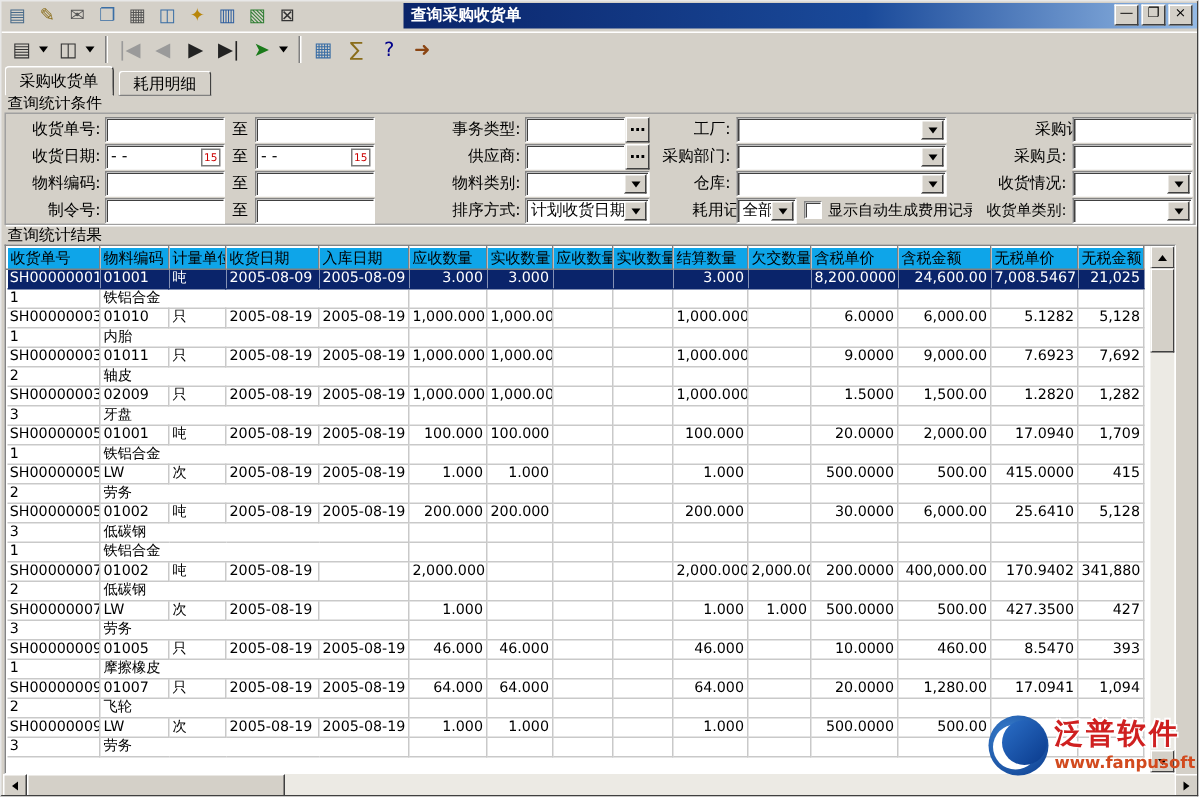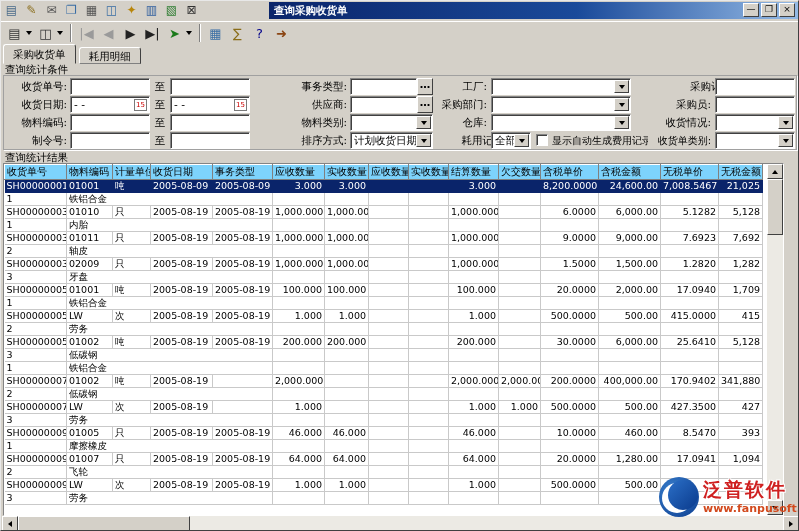--- a/index.html
+++ b/index.html
@@ -56,21 +56,21 @@
              border:1px solid #7a7a7a; font-size:7px; line-height:10px; text-align:center; color:#c00; }
   .checkbox { position:absolute; width:12px; height:12px; background:#fff; border:1px solid;
               border-color:#848484 #fff #fff #848484; box-shadow:inset 1px 1px 0 #404040; }
   .cbtext { position:absolute; height:17px; line-height:17px; white-space:nowrap; overflow:hidden; }
 
   
   .results-label { position:absolute; left:4px; top:150px; height:12px; line-height:12px; }
   .grid-wrap { position:absolute; left:2px; top:162px; width:781px; height:353px; background:#fff;
                border:1px solid; border-color:#848484 #fff #fff #848484; overflow:hidden; }
   .grid-table { border-collapse:collapse; table-layout:fixed; width:758px; }
-  .grid-table th { background:#7dd3fc; border:1px solid; border-color:#fff #808080 #808080 #fff;
+  .grid-table th { background:#0ea5e9; border:1px solid; border-color:#fff #808080 #808080 #fff;
        height:15px; font-weight:normal; font-size:10px; text-align:left; padding:0 2px;
        overflow:hidden; white-space:nowrap; }
   .grid-table td { height:13px; line-height:12px; font-size:9.5px; border-right:1px solid #c9c9c9;
        border-bottom:1px solid #c9c9c9; padding:0 2px; overflow:hidden; white-space:nowrap; }
   .grid-table td.num { text-align:right; }
   .grid-table tr.selected td { background:#0a246a; color:#fff; border-right-color:#0a246a; border-bottom-color:#0a246a; }
 
   
   .vscroll { position:absolute; right:0; top:0; width:16px; height:351px; background:#eceae4; }
   .hscroll { position:absolute; left:1px; top:515px; width:797px; height:15px; background:#eceae4; }
@@ -257,21 +257,21 @@
           <col style="width: 62px;">
           <col style="width: 58px;">
           <col style="width: 44px;">
         </colgroup>
       <thead>
           <tr>
             <th>收货单号</th>
             <th>物料编码</th>
             <th>计量单位</th>
             <th>收货日期</th>
-            <th>事务类型</th>
+            <th>入库日期</th>
             <th>应收数量</th>
             <th>实收数量</th>
             <th>应收数量(辅)</th>
             <th>实收数量(辅)</th>
             <th>结算数量</th>
             <th>欠交数量</th>
             <th>含税单价</th>
             <th>含税金额</th>
             <th>无税单价</th>
             <th>无税金额</th>

